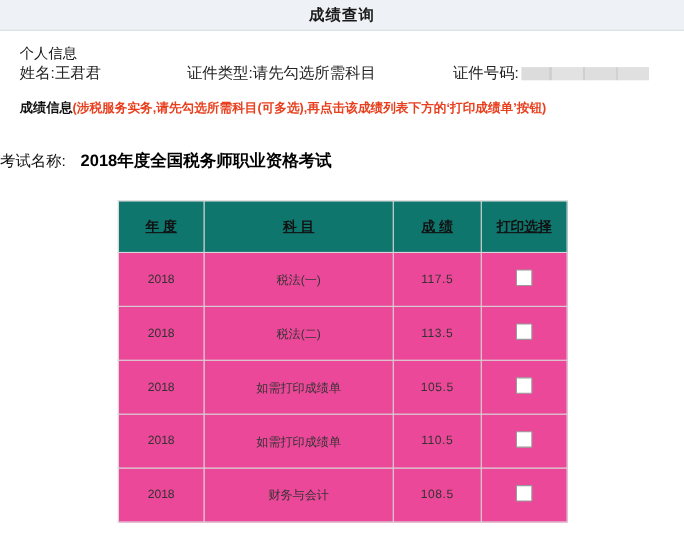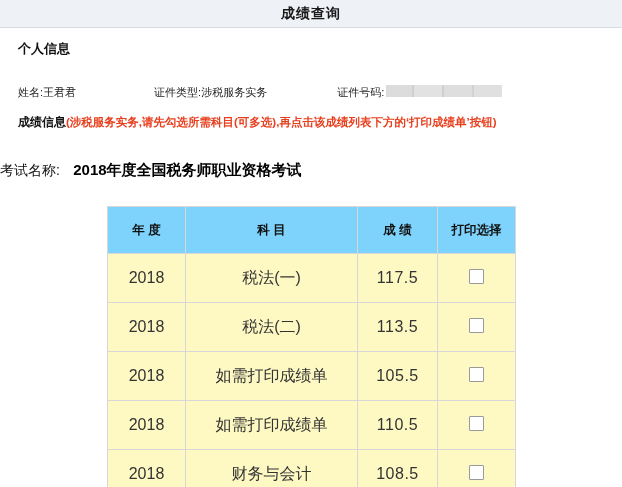--- a/index.html
+++ b/index.html
@@ -30,28 +30,28 @@
   }
   .title-bar .title-text {
     font-size: 14px;
     font-weight: bold;
     color: #1a1a1a;
     letter-spacing: 1px;
   }
   .section-head {
     margin: 12px 0 0 18px;
     font-size: 13px;
-    font-weight: bold;
+    font-weight: normal;
     color: #111111;
   }
   .info-row {
-    margin: 27px 0 0 18px;
+    margin: 0 0 0 18px;
     display: flex;
-    align-items: flex-start;
-    font-size: 11px;
+    align-items: center;
+    font-size: 14px;
     color: #222222;
   }
   .info-label {
     white-space: nowrap;
   }
   .info-gap-1 { width: 78px; }
   .info-gap-2 { width: 70px; }
   .redacted {
     display: inline-block;
     width: 116px;
@@ -101,31 +101,32 @@
     width: 100%;
     table-layout: fixed;
   }
   table.score-table th,
   table.score-table td {
     border: 1px solid #d7d7d7;
     text-align: center;
     vertical-align: middle;
   }
   table.score-table thead th {
-    background: #7dd3fc;
+    background: #0f766e;
     height: 44px;
     font-size: 12.5px;
     font-weight: bold;
     color: #111111;
+    text-decoration: underline;
   }
   table.score-table tbody td {
     height: 46px;
-    font-size: 16px;
+    font-size: 11px;
     color: #333333;
-    background: #fef9c3;
+    background: #ec4899;
   }
   .col-year { width: 78px; }
   .col-subject { width: 172px; }
   .col-score { width: 80px; }
   .col-print { width: 78px; }
   td.subject-cell {
     font-size: 12px;
     color: #222222;
   }
   td.score-cell {
@@ -149,21 +150,21 @@
   <div class="title-bar">
     <span class="title-text">成绩查询</span>
   </div>
 
   <div class="section-head">个人信息</div>
 
   <div class="info-row">
     <span class="info-label">姓名:王君君</span>
     <span class="info-gap-1"></span>
     <span class="info-label">证件类型:</span>
-    <span class="info-label">涉税服务实务</span>
+    <span class="info-label">请先勾选所需科目</span>
     <span class="info-gap-2"></span>
     <span class="info-label">证件号码:</span>
     <span class="redacted"></span>
   </div>
 
   <div class="notice-row">
     <span class="notice-head">成绩信息</span>
     <span class="notice-text">(涉税服务实务,请先勾选所需科目(可多选),再点击该成绩列表下方的‘打印成绩单’按钮)</span>
   </div>
 

